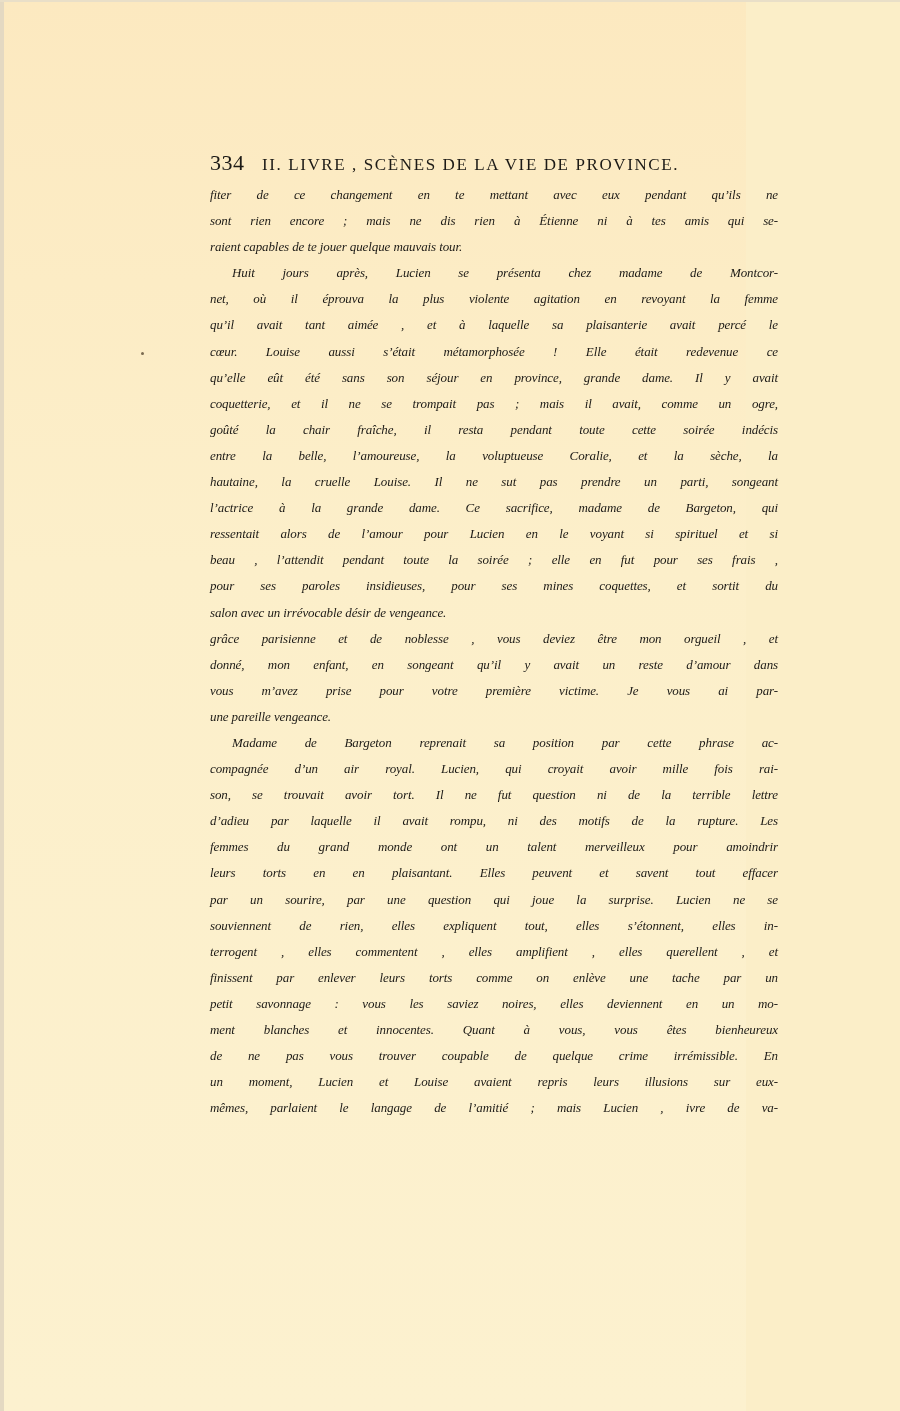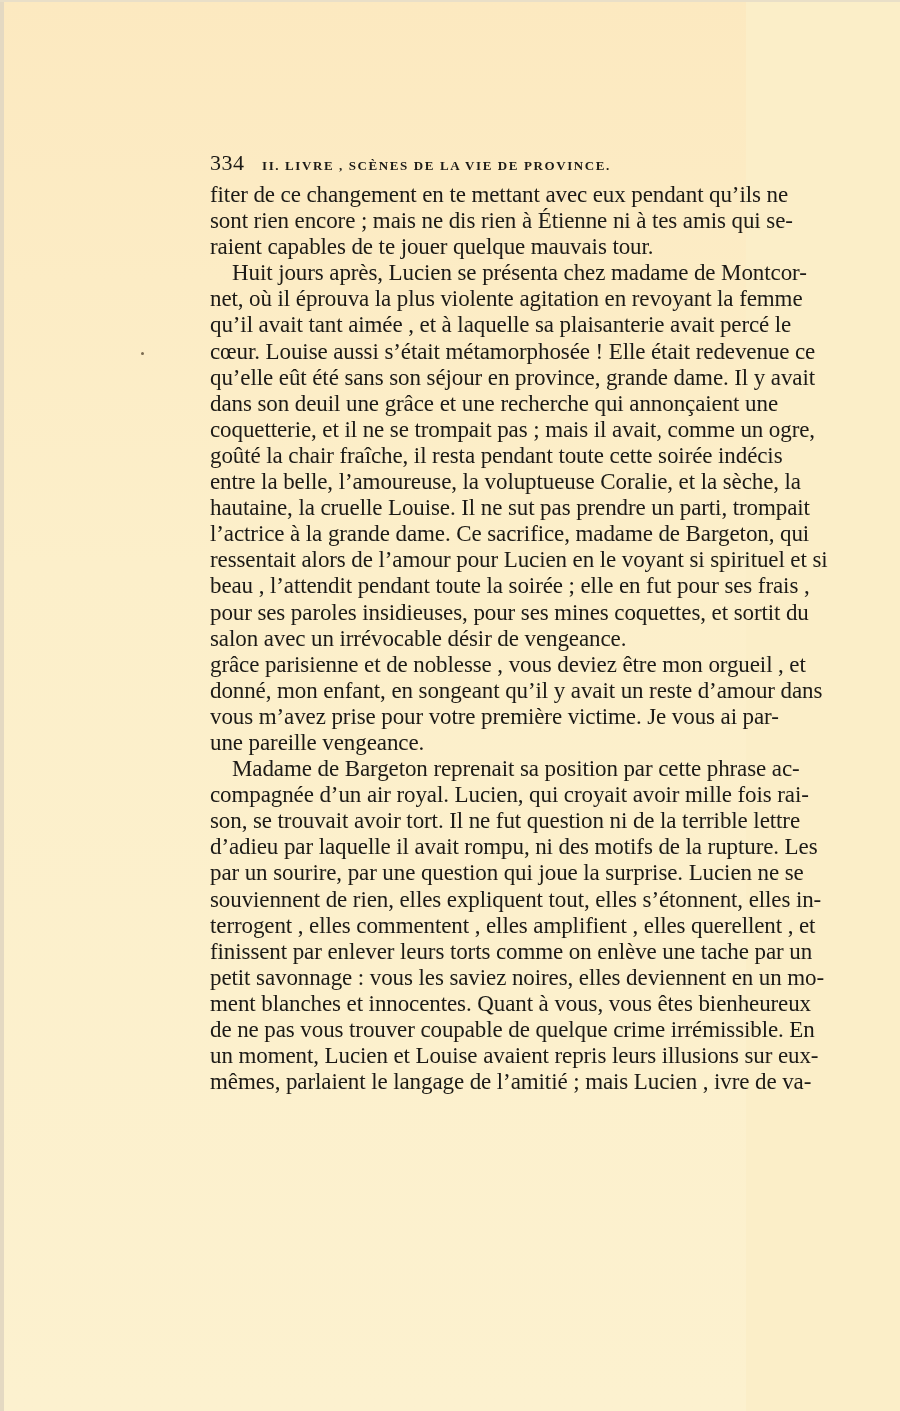--- a/index.html
+++ b/index.html
@@ -44,33 +44,34 @@
       align-items: baseline;
       height: 30px;
       margin-bottom: 2px;
     }
     .page-number {
       font-size: 22px;
       letter-spacing: 0.5px;
       width: 52px;
     }
     .head-title {
-      font-size: 13px;
-      font-weight: bold;
+      font-size: 17px;
+      font-weight: normal;
       letter-spacing: 1.6px;
       white-space: nowrap;
     }
     .line {
-      font-size: 23px;
+      font-size: 13px;
       line-height: 26.1px;
       height: 26.1px;
       white-space: nowrap;
       text-align: justify;
       text-align-last: justify;
       letter-spacing: -0.1px;
+      font-style: italic;
     }
     .line.last {
       text-align-last: left;
     }
     .line.indent {
       padding-left: 22px;
     }
     .stray-dot {
       position: absolute;
       left: 141px;
@@ -96,38 +97,39 @@
     </div>
     <div id="body-lines">
         <div class="line">fiter de ce changement en te mettant avec eux pendant qu’ils ne</div>
         <div class="line">sont rien encore ; mais ne dis rien à Étienne ni à tes amis qui se-</div>
         <div class="line last">raient capables de te jouer quelque mauvais tour.</div>
         <div class="line indent">Huit jours après, Lucien se présenta chez madame de Montcor-</div>
         <div class="line">net, où il éprouva la plus violente agitation en revoyant la femme</div>
         <div class="line">qu’il avait tant aimée , et à laquelle sa plaisanterie avait percé le</div>
         <div class="line">cœur. Louise aussi s’était métamorphosée ! Elle était redevenue ce</div>
         <div class="line">qu’elle eût été sans son séjour en province, grande dame. Il y avait</div>
-        <div class="line">dans son deuil une grâce et une recherche qui annonçaient une</div>
         <div class="line">coquetterie, et il ne se trompait pas ; mais il avait, comme un ogre,</div>
         <div class="line">goûté la chair fraîche, il resta pendant toute cette soirée indécis</div>
         <div class="line">entre la belle, l’amoureuse, la voluptueuse Coralie, et la sèche, la</div>
-        <div class="line">hautaine, la cruelle Louise. Il ne sut pas prendre un parti, trompait</div>
+        <div class="line">hautaine, la cruelle Louise. Il ne sut pas prendre un parti, songeant</div>
         <div class="line">l’actrice à la grande dame. Ce sacrifice, madame de Bargeton, qui</div>
         <div class="line">ressentait alors de l’amour pour Lucien en le voyant si spirituel et si</div>
         <div class="line">beau , l’attendit pendant toute la soirée ; elle en fut pour ses frais ,</div>
         <div class="line">pour ses paroles insidieuses, pour ses mines coquettes, et sortit du</div>
         <div class="line last">salon avec un irrévocable désir de vengeance.</div>
         <div class="line">grâce parisienne et de noblesse , vous deviez être mon orgueil , et</div>
         <div class="line">donné, mon enfant, en songeant qu’il y avait un reste d’amour dans</div>
         <div class="line">vous m’avez prise pour votre première victime. Je vous ai par-</div>
         <div class="line last">une pareille vengeance.</div>
         <div class="line indent">Madame de Bargeton reprenait sa position par cette phrase ac-</div>
         <div class="line">compagnée d’un air royal. Lucien, qui croyait avoir mille fois rai-</div>
         <div class="line">son, se trouvait avoir tort. Il ne fut question ni de la terrible lettre</div>
         <div class="line">d’adieu par laquelle il avait rompu, ni des motifs de la rupture. Les</div>
+        <div class="line">femmes du grand monde ont un talent merveilleux pour amoindrir</div>
+        <div class="line">leurs torts en en plaisantant. Elles peuvent et savent tout effacer</div>
         <div class="line">par un sourire, par une question qui joue la surprise. Lucien ne se</div>
         <div class="line">souviennent de rien, elles expliquent tout, elles s’étonnent, elles in-</div>
         <div class="line">terrogent , elles commentent , elles amplifient , elles querellent , et</div>
         <div class="line">finissent par enlever leurs torts comme on enlève une tache par un</div>
         <div class="line">petit savonnage : vous les saviez noires, elles deviennent en un mo-</div>
         <div class="line">ment blanches et innocentes. Quant à vous, vous êtes bienheureux</div>
         <div class="line">de ne pas vous trouver coupable de quelque crime irrémissible. En</div>
         <div class="line">un moment, Lucien et Louise avaient repris leurs illusions sur eux-</div>
         <div class="line">mêmes, parlaient le langage de l’amitié ; mais Lucien , ivre de va-</div>
       </div>

